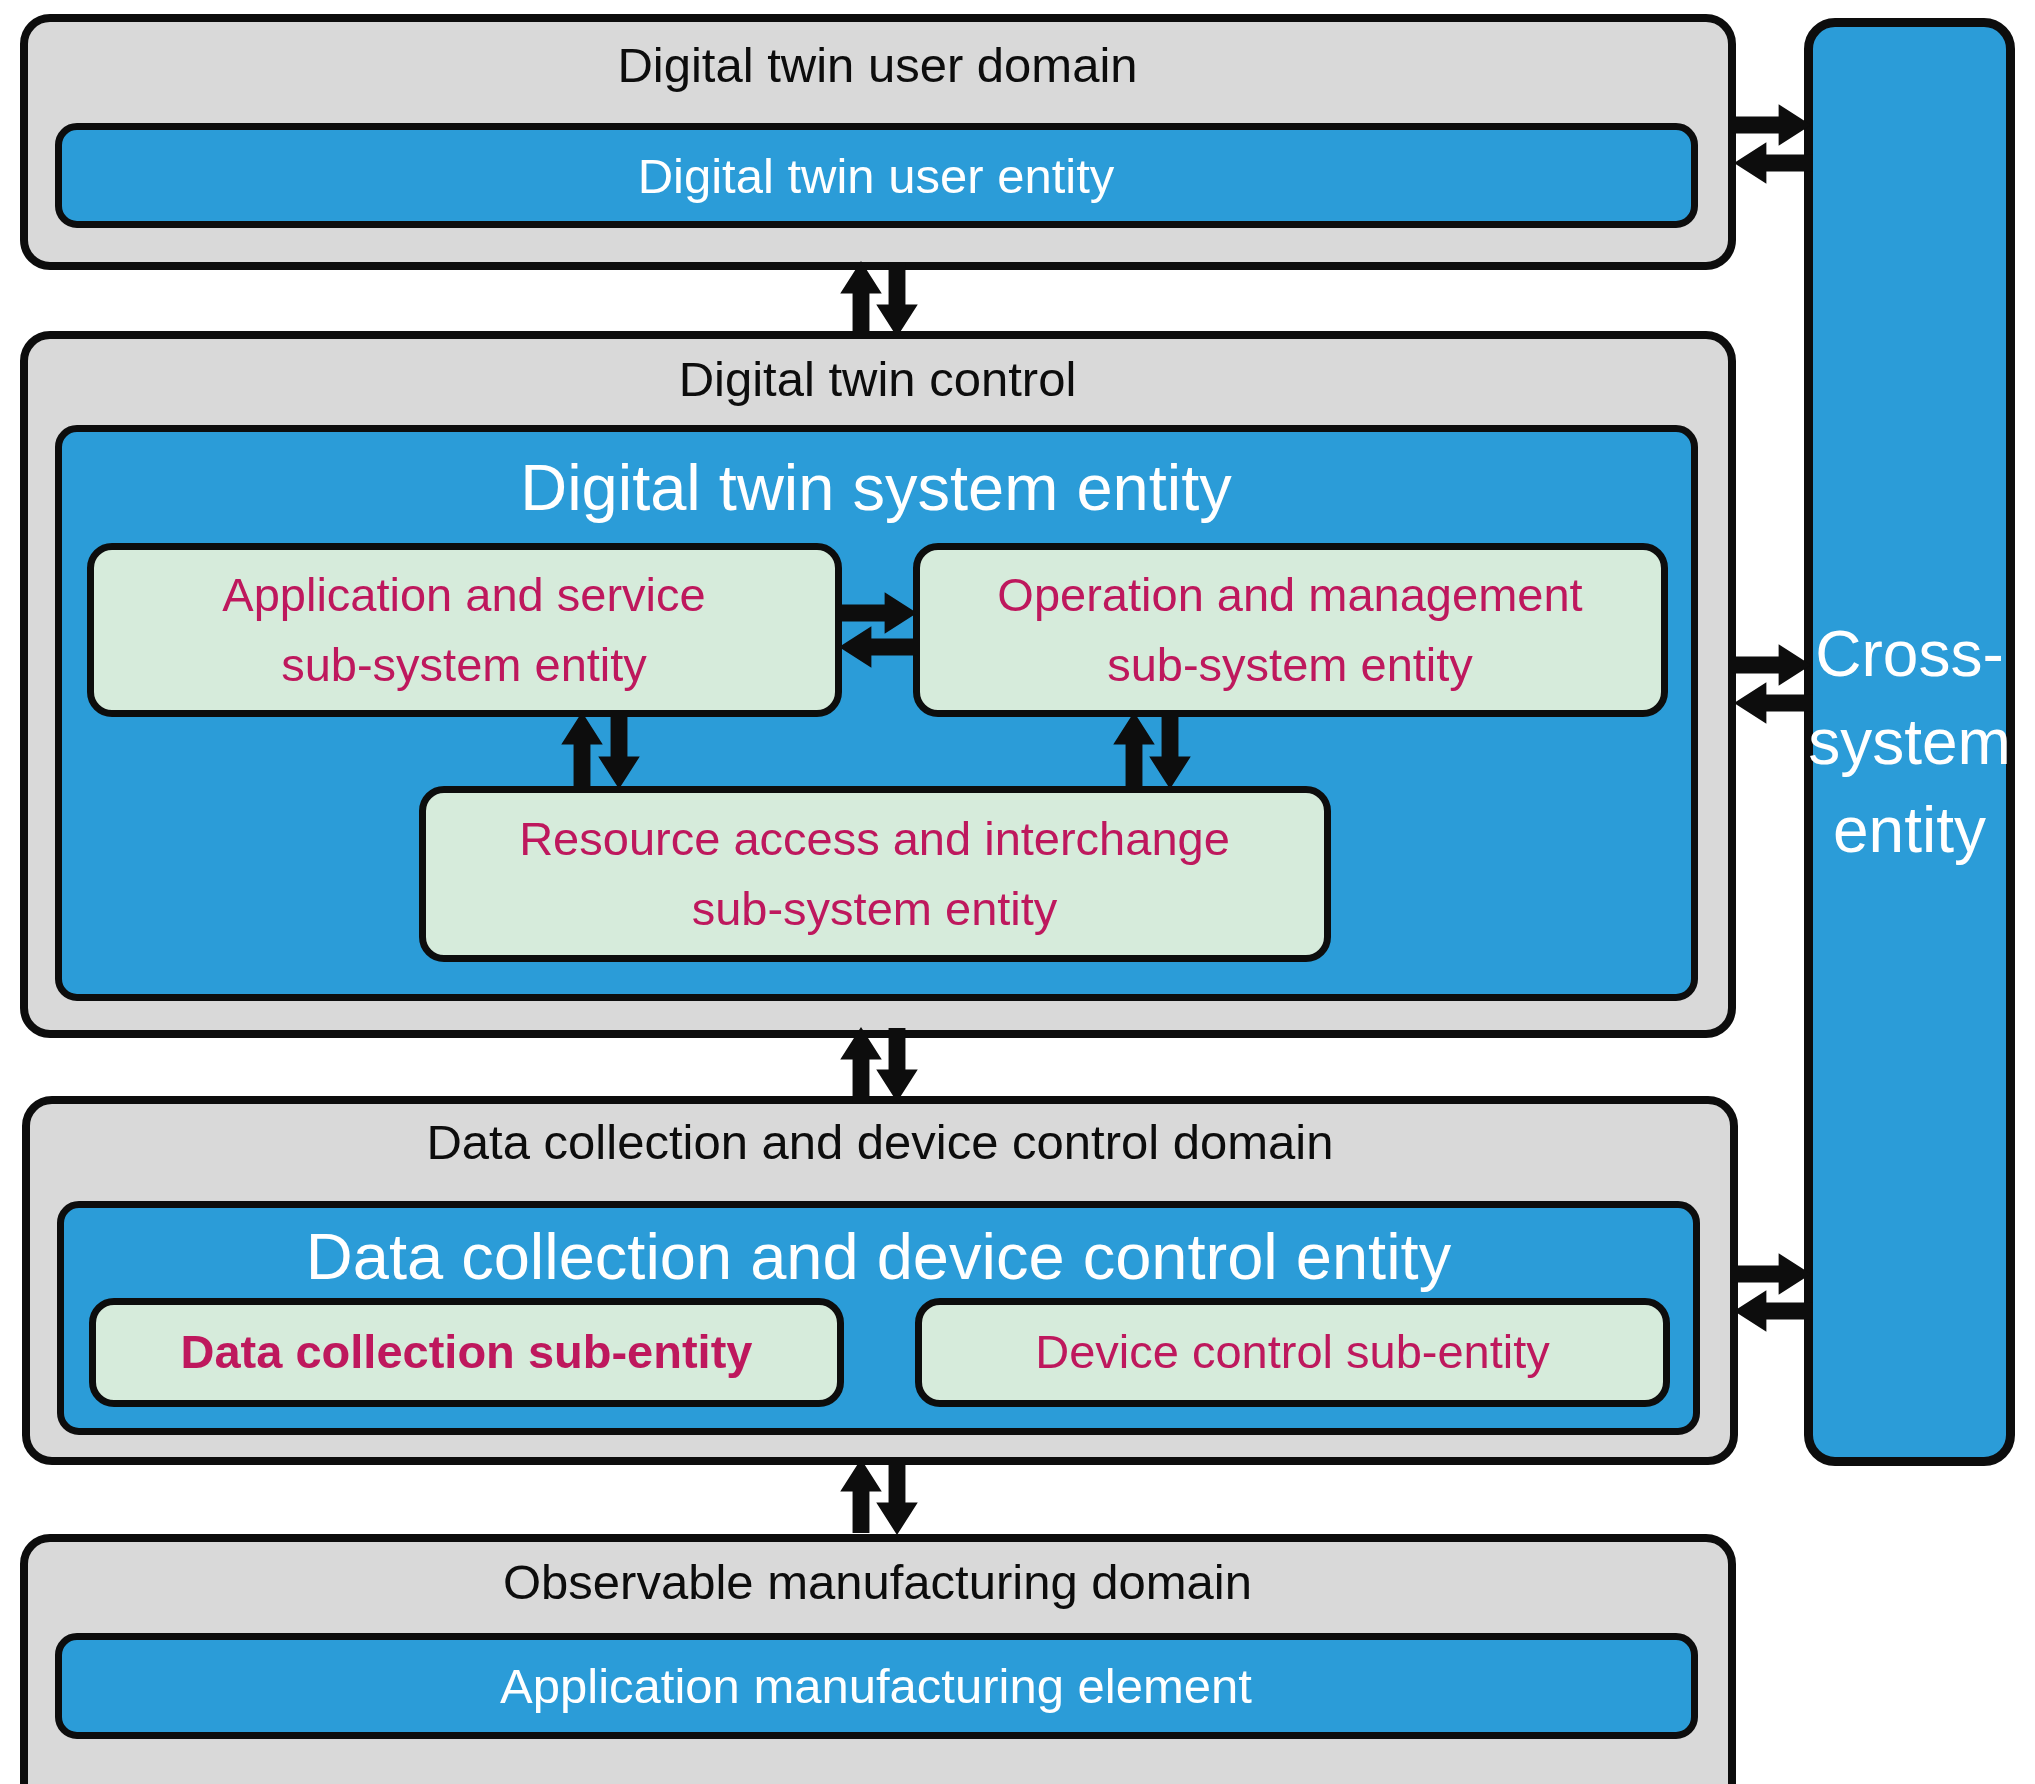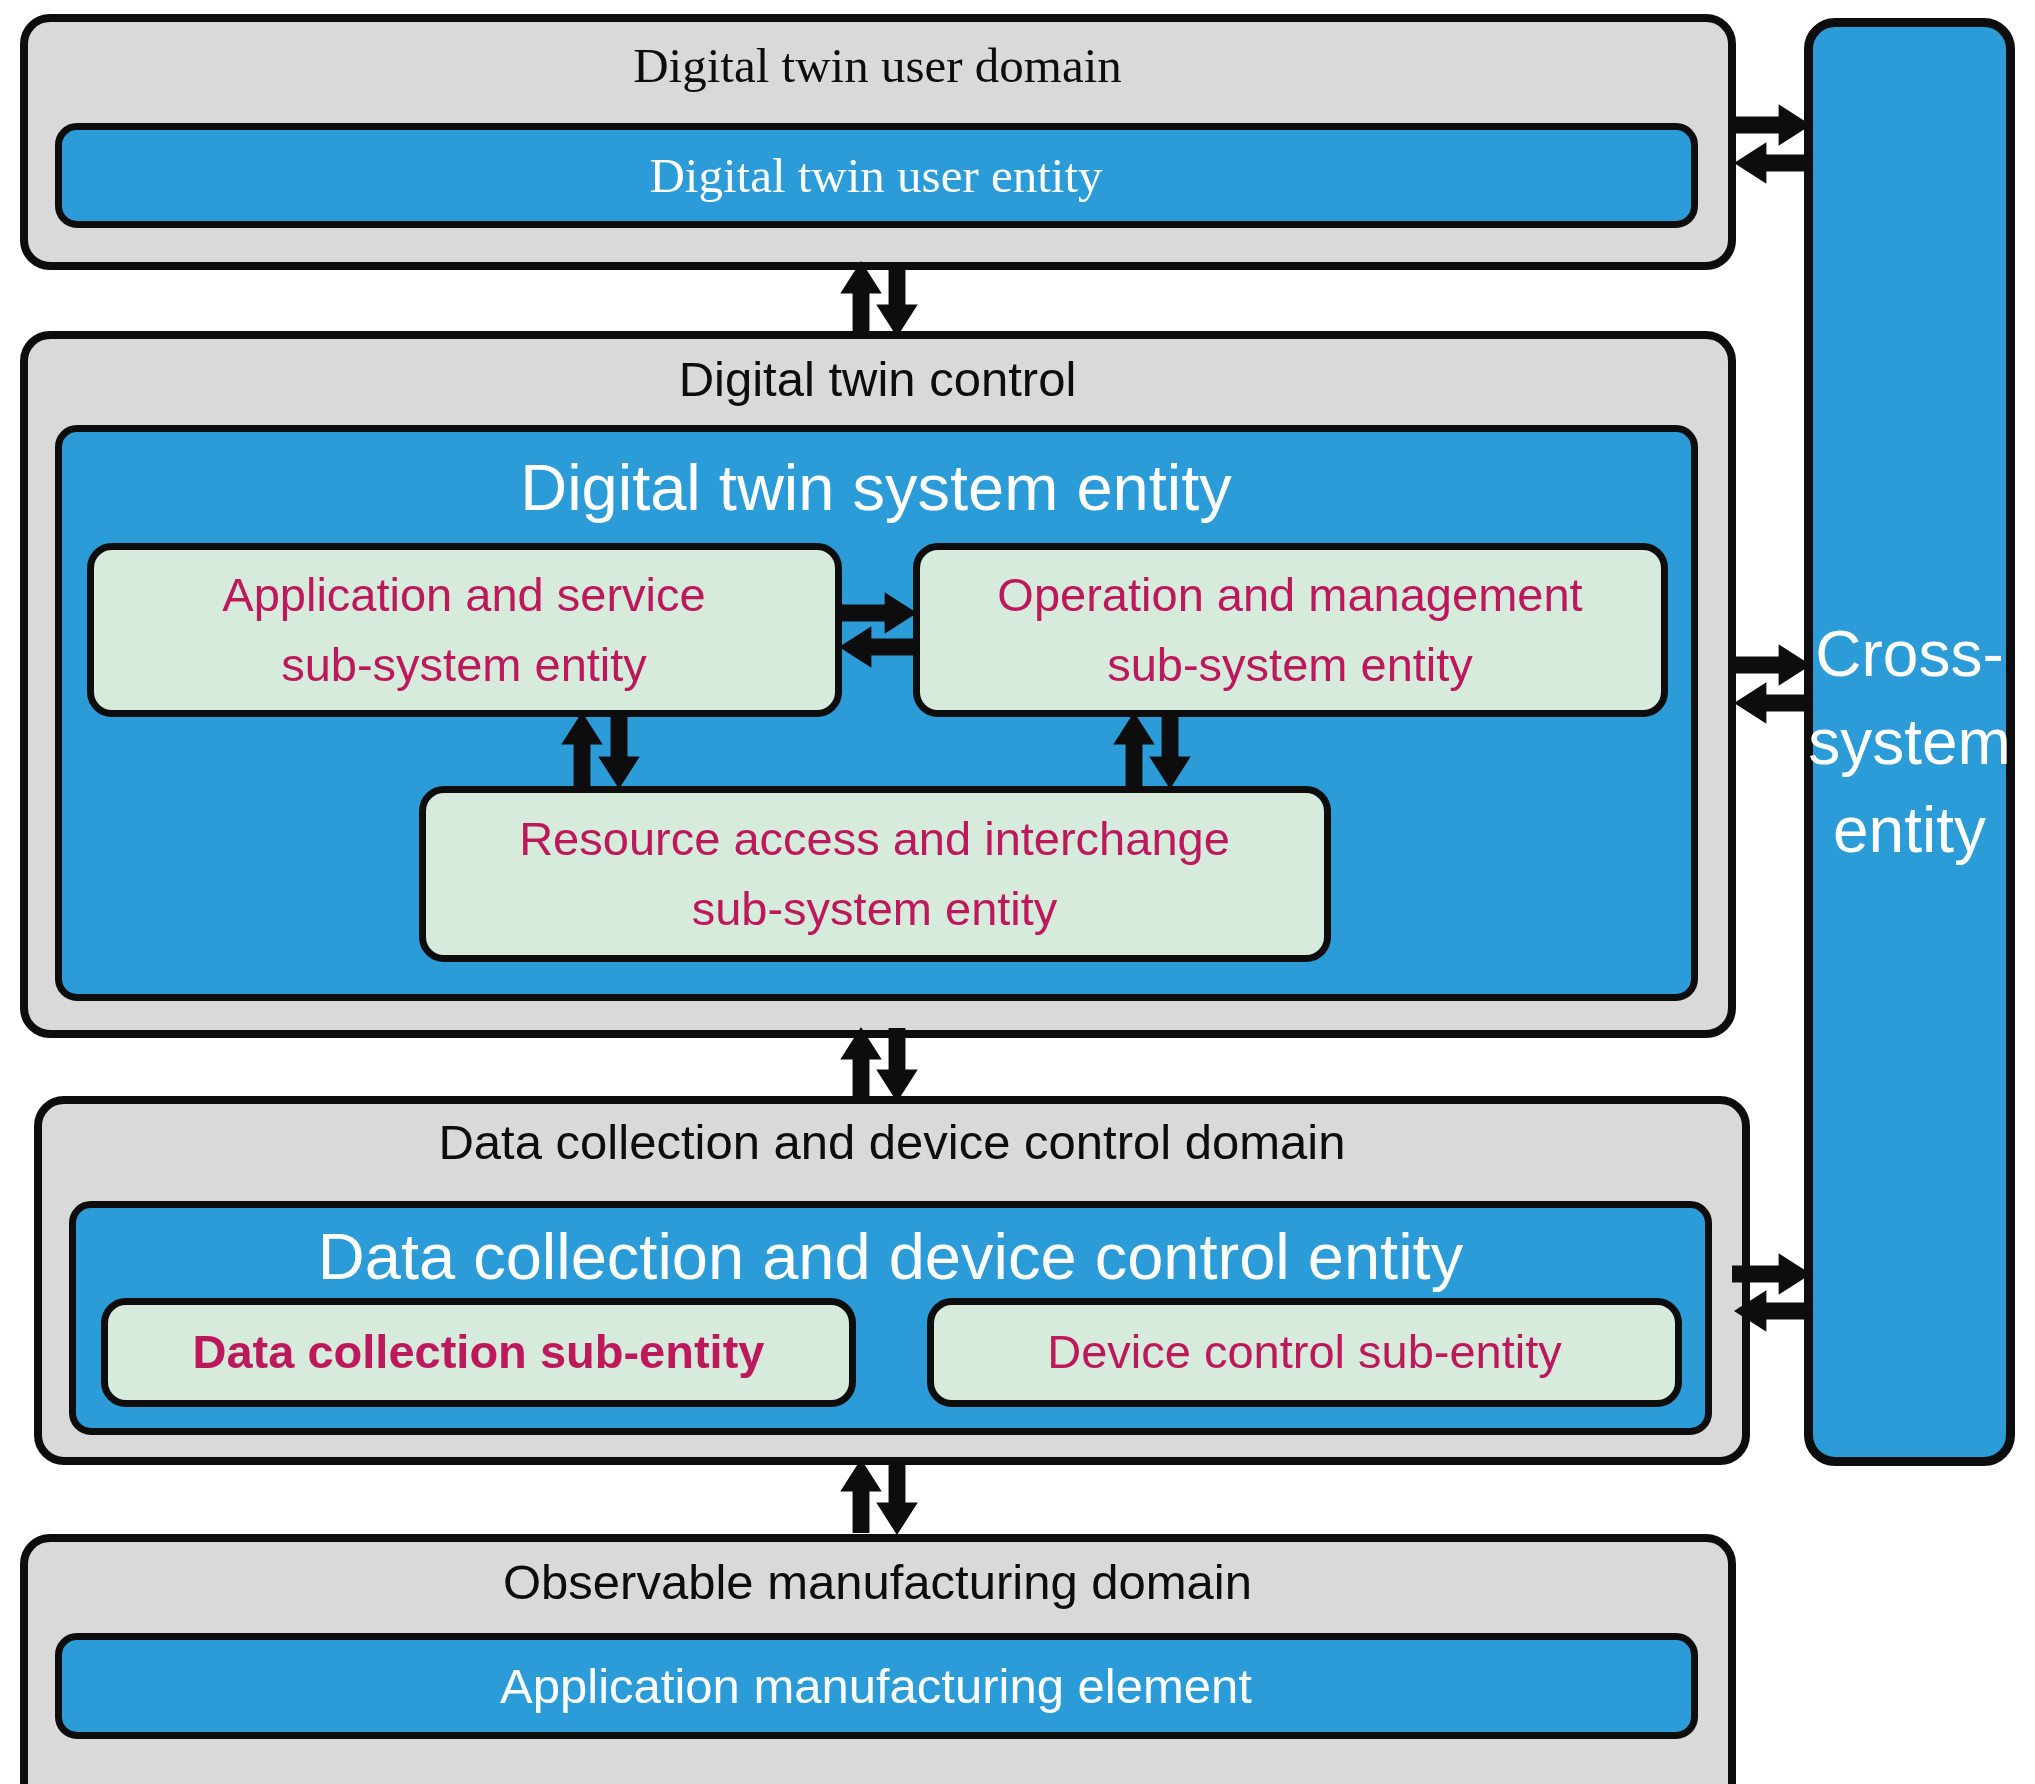--- a/index.html
+++ b/index.html
@@ -89,39 +89,39 @@
     white-space: pre-line;
   }
   .arr { position: absolute; display: block; }
   .arr polygon { fill: #0d0d0d; }
 </style>
 </head>
 <body>
 
 <div class="canvas">
 
-  <section class="domain" style="left:19.5px; top:14.3px; width:1716px; height:256px;font-family:Liberation Serif, serif;">
+  <section class="domain" style="left:19.5px; top:14.3px; width:1716px; height:256px;">
     <div class="domain-title" style="top:19px;">Digital twin user domain</div>
     <div class="entity flex-center" style="left:27px; top:101px; width:1643px; height:105px;">Digital twin user entity</div>
   </section>
 
   <section class="domain" style="left:19.5px; top:331px; width:1716px; height:707px;">
     <div class="domain-title" style="top:15.6px;">Digital twin control</div>
     <div class="entity" style="left:27px; top:86px; width:1643px; height:576px;">
       <div class="entity-title" style="top:23px;">Digital twin system entity</div>
       <div class="subbox" style="left:25px; top:111px; width:755px; height:174px;">Application and service
 sub-system entity</div>
       <div class="subbox" style="left:851px; top:111px; width:755px; height:174px;">Operation and management
 sub-system entity</div>
       <div class="subbox" style="left:357px; top:354px; width:912px; height:176px;">Resource access and interchange
 sub-system entity</div>
     </div>
   </section>
 
-  <section class="domain" style="left:34px; top:1096px; width:1716px; height:369px;">
+  <section class="domain" style="left:22px; top:1096px; width:1716px; height:369px;">
     <div class="domain-title" style="top:13.6px;">Data collection and device control domain</div>
     <div class="entity" style="left:27px; top:97px; width:1643px; height:234px;">
       <div class="entity-title" style="top:16px;">Data collection and device control entity</div>
       <div class="subbox" style="left:25px; top:90px; width:755px; height:109px;font-weight:bold;">Data collection sub-entity</div>
       <div class="subbox" style="left:851px; top:90px; width:755px; height:109px;">Device control sub-entity</div>
     </div>
   </section>
 
   <section class="domain" style="left:19.5px; top:1534px; width:1716px; height:291px;padding-left:18px;">
     <div class="domain-title" style="top:15.6px;">Observable manufacturing domain</div>

